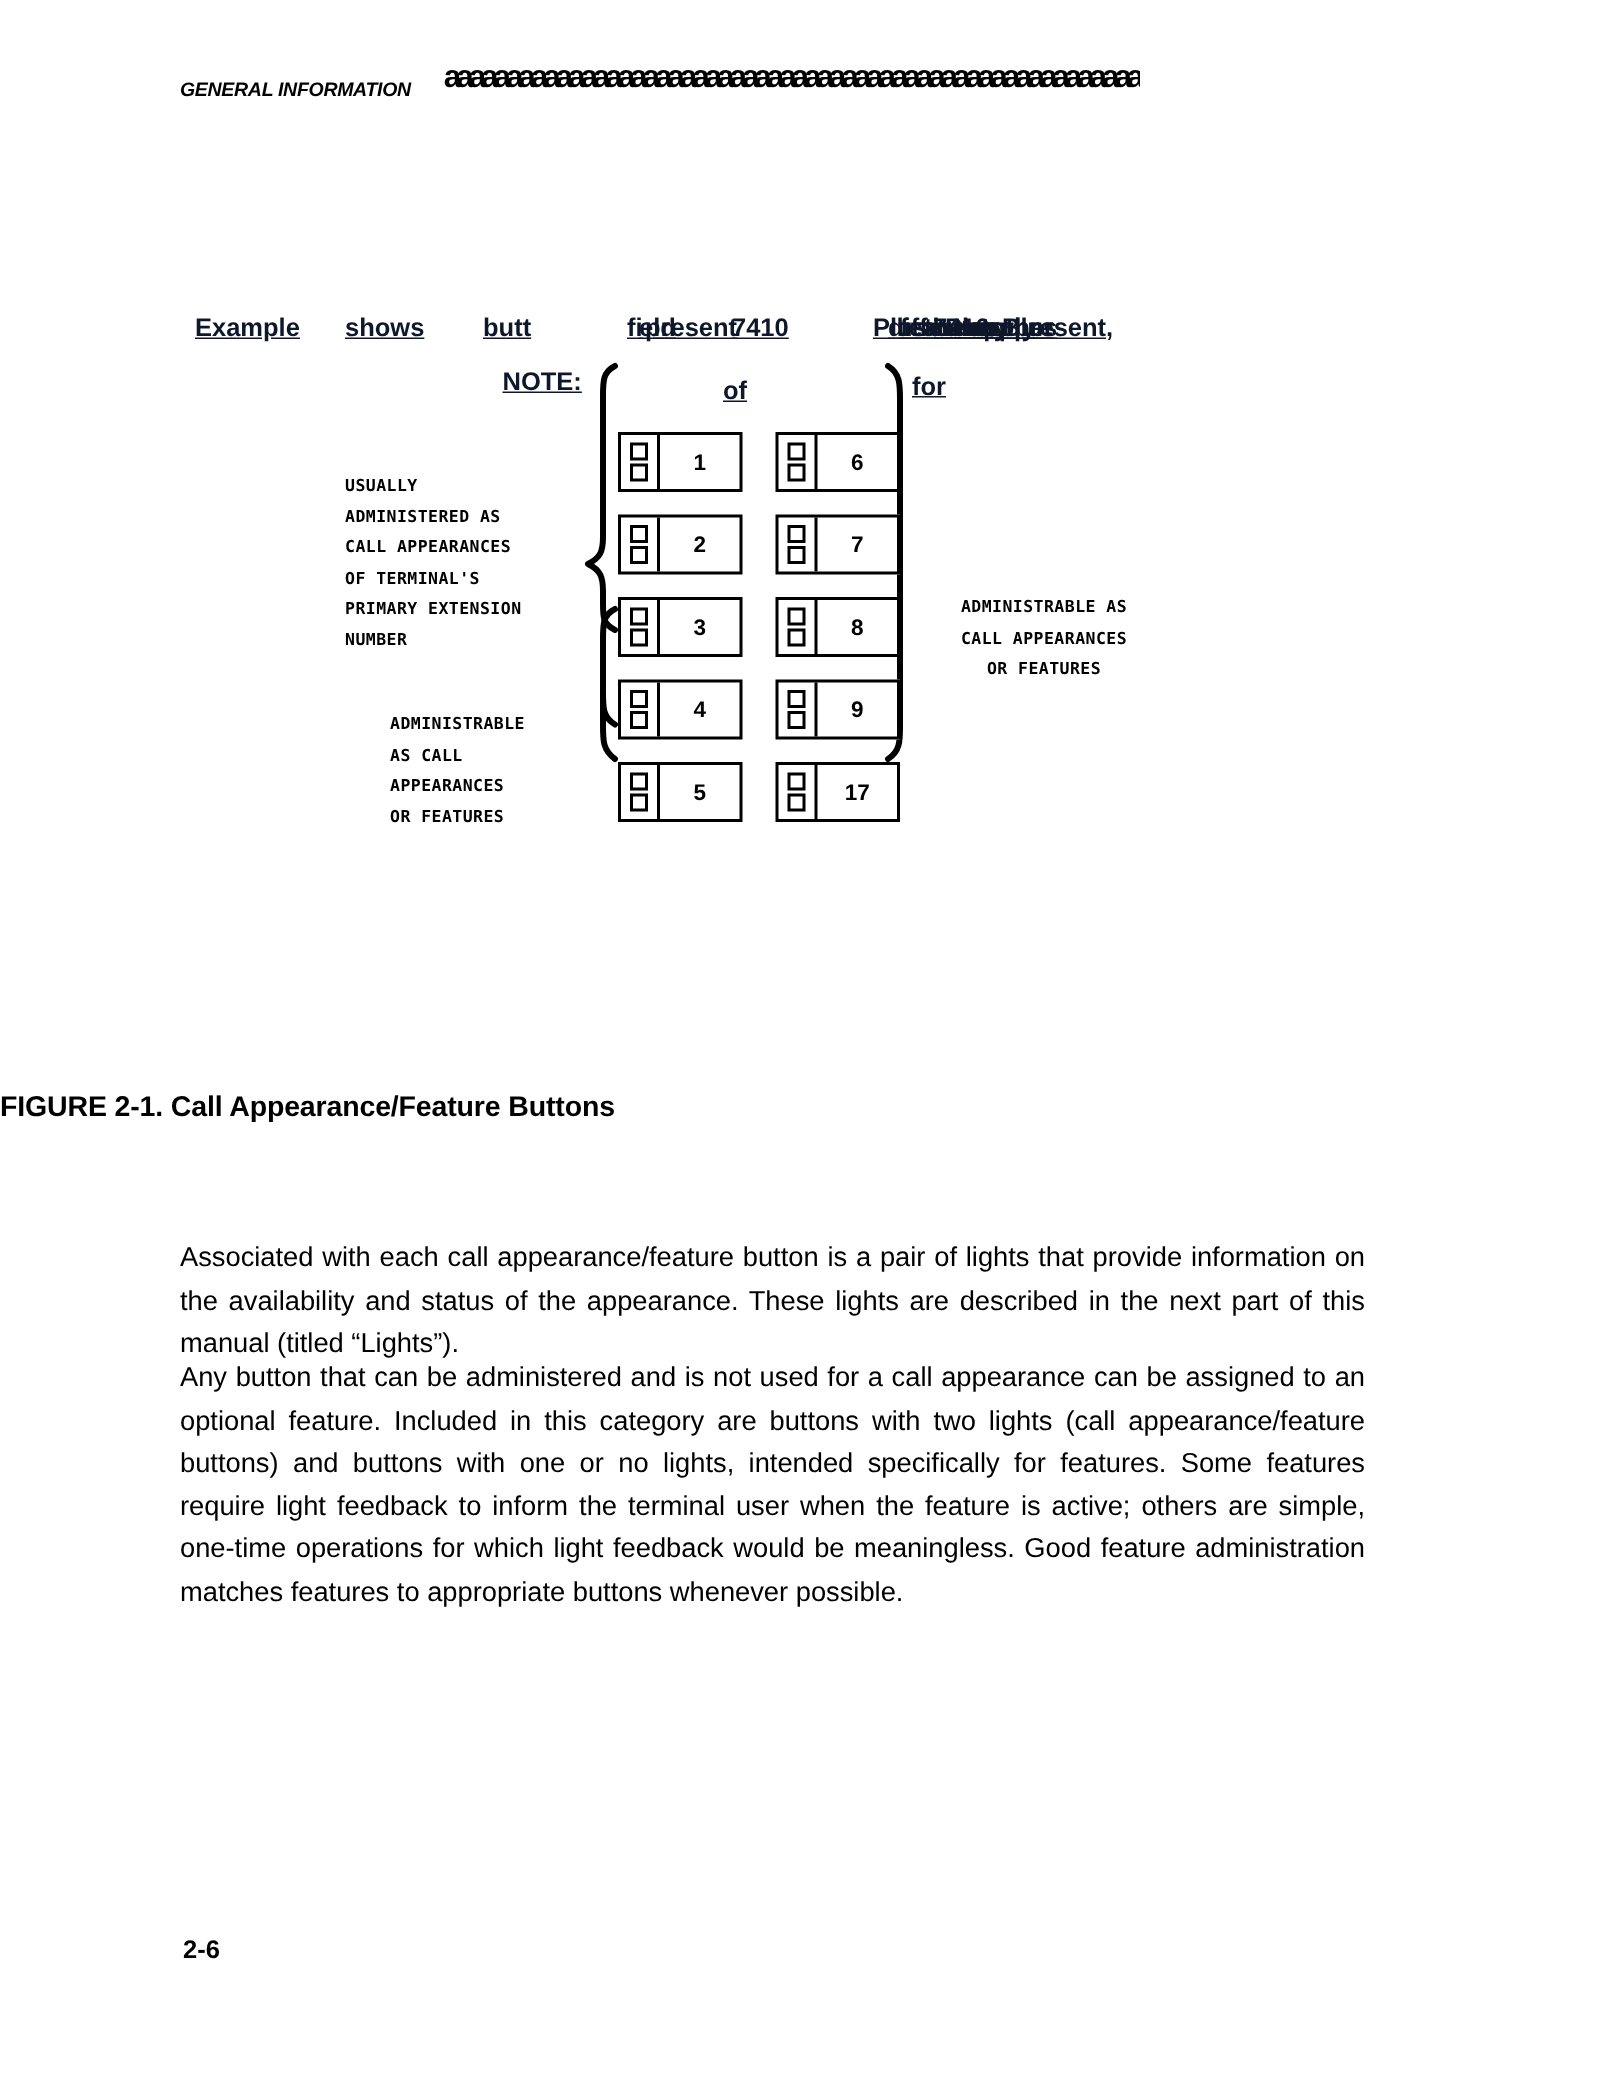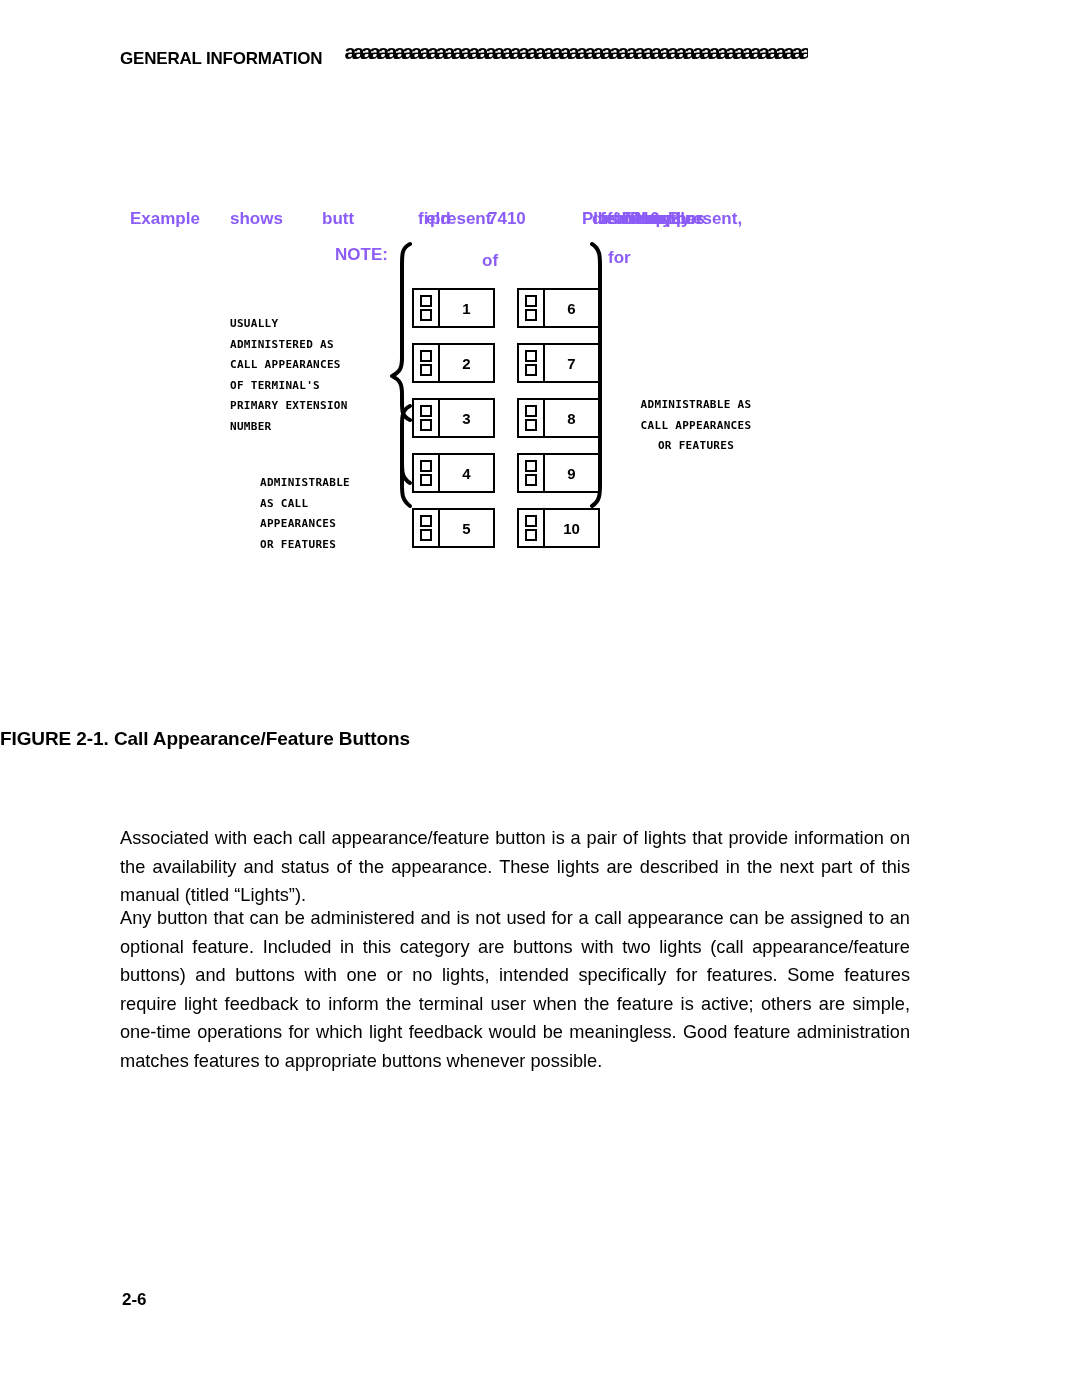--- a/index.html
+++ b/index.html
@@ -20,25 +20,26 @@
   .running-head {
     position: absolute;
     left: 120px;
     top: 40px;
     width: 880px;
     height: 34px;
     white-space: nowrap;
     overflow: hidden;
   }
   .rh-title {
-    font-size: 17px;
+    font-size: 13px;
     font-weight: bold;
     letter-spacing: -0.2px;
     display: inline-block;
     vertical-align: baseline;
+    font-style: italic;
   }
   .rh-filler {
     font-size: 21px;
     font-weight: bold;
     display: inline-block;
     margin-left: 22px;
     letter-spacing: -3.4px;
     vertical-align: baseline;
     overflow: hidden;
     max-width: 660px;
@@ -53,21 +54,22 @@
     width: 790px;
     height: 26px;
   }
   .ov {
     position: absolute;
     top: 0;
     font-size: 17px;
     font-weight: bold;
     white-space: nowrap;
     line-height: 22px;
-    color: #8b5cf6;
+    color: #0f172a;
+    text-decoration: underline;
   }
 
   
   .figure {
     position: absolute;
     left: 220px;
     top: 240px;
     width: 580px;
     height: 350px;
     font-family: "DejaVu Sans Mono", "Liberation Mono", monospace;
@@ -315,21 +317,21 @@
             <div class="lamp"></div>
             <div class="lamp"></div>
           </div>
           <div class="btn-num">9</div>
         </div>
         <div class="btn">
           <div class="btn-lights">
             <div class="lamp"></div>
             <div class="lamp"></div>
           </div>
-          <div class="btn-num">10</div>
+          <div class="btn-num">17</div>
         </div>
       </div>
   </div>
 </div>
 
 <div class="fig-caption">FIGURE 2-1.  Call Appearance/Feature Buttons</div>
 
 <p class="body-block para-1">Associated with each call appearance/feature button is a pair of lights that provide information on the availability and status of the appearance.  These lights are described in the next part of this manual (titled “Lights”).</p>
 <p class="body-block para-2">Any button that can be administered and is not used for a call appearance can be assigned to an optional feature.  Included in this category are buttons with two lights (call appearance/feature buttons) and buttons with one or no lights, intended specifically for features.  Some features require light feedback to inform the terminal user when the feature is active; others are simple, one-time operations for which light feedback would be meaningless.  Good feature administration matches features to appropriate buttons whenever possible.</p>
 

